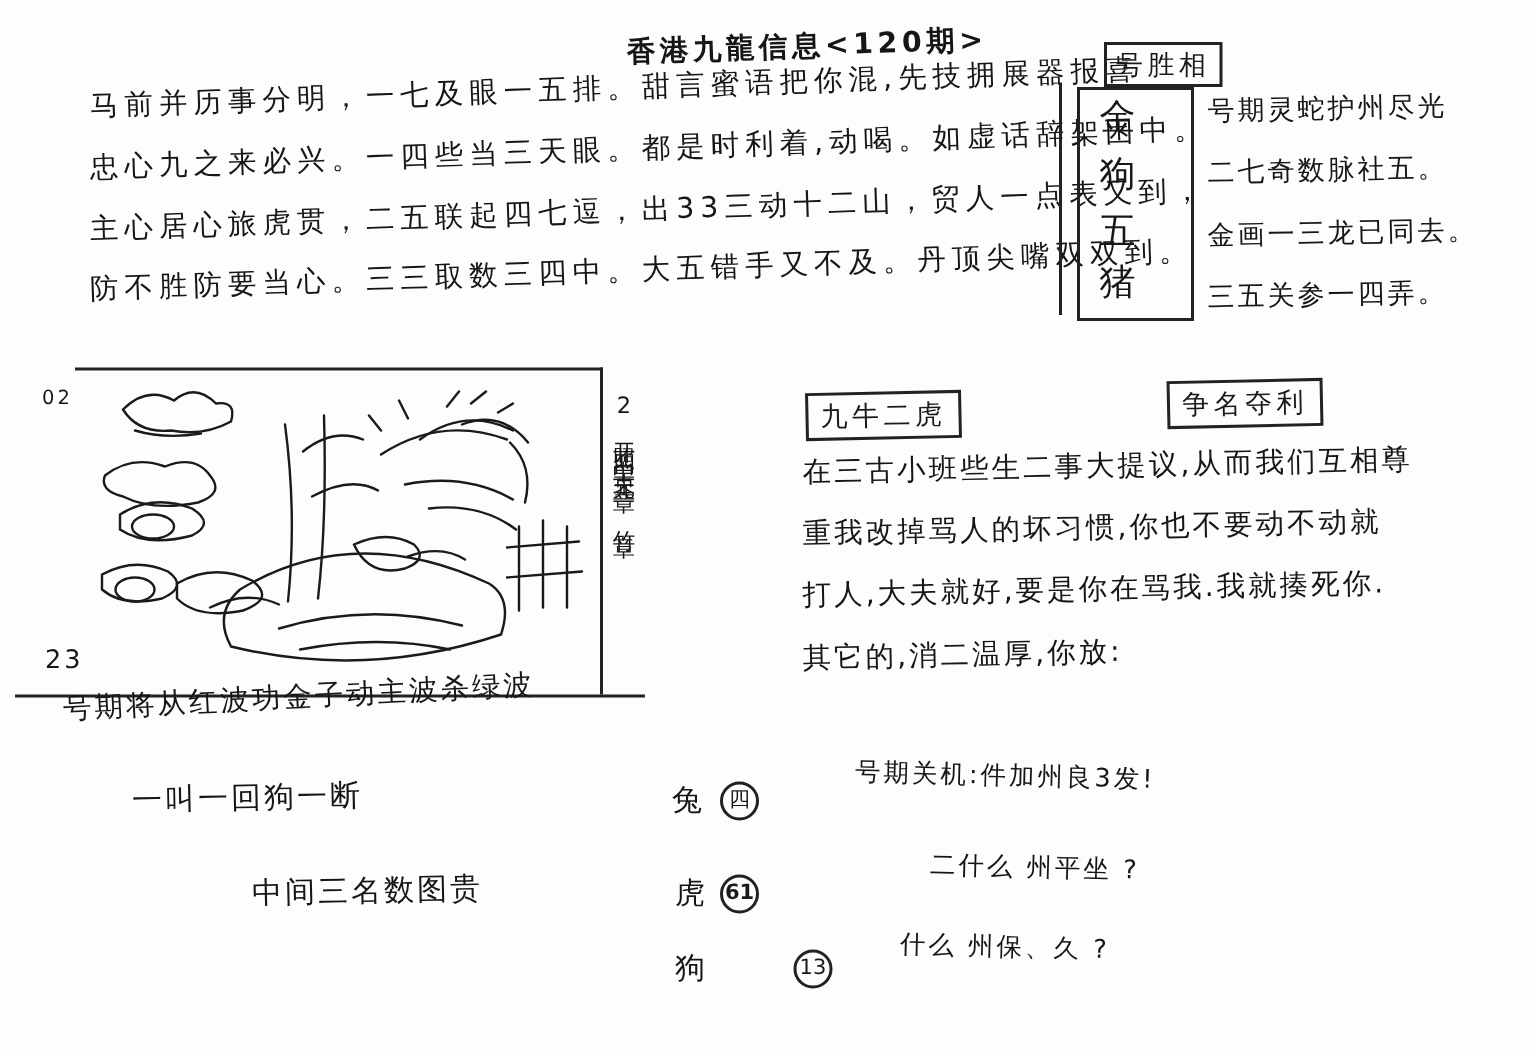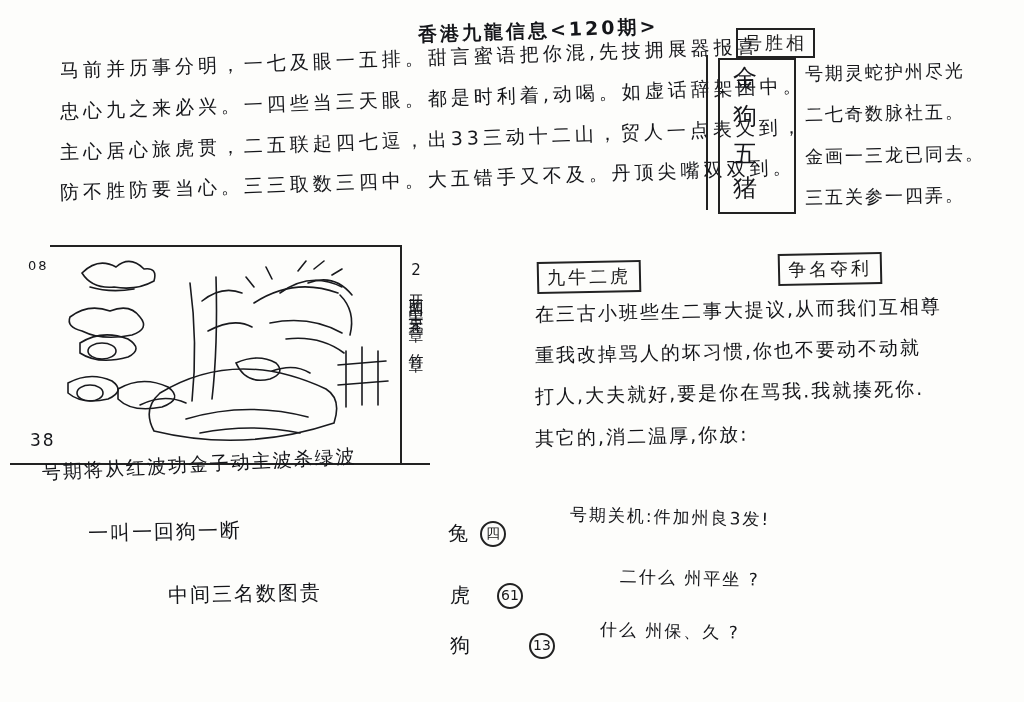--- a/index.html
+++ b/index.html
@@ -104,22 +104,22 @@
   <div class="hw" style="left:733px; top:62px; font-size:24px;">金</div>
   <div class="hw" style="left:733px; top:100px; font-size:24px;">狗</div>
   <div class="hw" style="left:733px; top:138px; font-size:24px;">五</div>
   <div class="hw" style="left:733px; top:172px; font-size:24px;">猪</div>
 
   <div class="hw tilt3" style="left:805px; top:62px; font-size:18px;">号期灵蛇护州尽光</div>
   <div class="hw tilt3" style="left:805px; top:103px; font-size:18px;">二七奇数脉社五。</div>
   <div class="hw tilt3" style="left:805px; top:145px; font-size:18px;">金画一三龙已同去。</div>
   <div class="hw tilt3" style="left:805px; top:186px; font-size:18px;">三五关参一四弄。</div>
 
-  <div class="hw rotsmall" style="left:28px; top:258px;">08</div>
-  <div class="hw" style="left:30px; top:430px; font-size:17px;">38</div>
+  <div class="hw rotsmall" style="left:28px; top:258px;">02</div>
+  <div class="hw" style="left:30px; top:430px; font-size:17px;">23</div>
 
   <div class="drawing-frame">
 
     <div class="frame-line" style="left:10px; top:2px; width:352px; height:2px;"></div>
     <div class="frame-line" style="left:360px; top:2px; width:2px; height:218px;"></div>
     <div class="frame-line" style="left:-30px; top:220px; width:420px; height:2px;"></div>
 
     <svg class="sketch" width="395" height="228" viewBox="0 0 395 228">
       <g fill="none" stroke="#191a1e" stroke-width="1.6" stroke-linecap="round">
 
@@ -177,21 +177,21 @@
   <div class="hw tiltp" style="left:600px; top:618px; font-size:17px;">什么 州保、久 ?</div>
 
   <div class="hw tilt3" style="left:88px; top:520px; font-size:20px;">一叫一回狗一断</div>
   <div class="hw" style="left:448px; top:520px; font-size:20px;">兔</div>
   <div style="position:absolute; left:480px; top:521px;">
     <span class="circled">四</span>
   </div>
 
   <div class="hw tilt3" style="left:168px; top:582px; font-size:20px;">中间三名数图贵</div>
   <div class="hw" style="left:450px; top:582px; font-size:20px;">虎</div>
-  <div style="position:absolute; left:497px; top:583px;">
+  <div style="position:absolute; left:480px; top:583px;font-weight:bold;">
     <span class="circled">61</span>
   </div>
 
   <div class="hw" style="left:450px; top:632px; font-size:20px;">狗</div>
   <div style="position:absolute; left:483px; top:633px;margin-left:46px;">
     <span class="circled">13</span>
   </div>
 
 </div>
 

